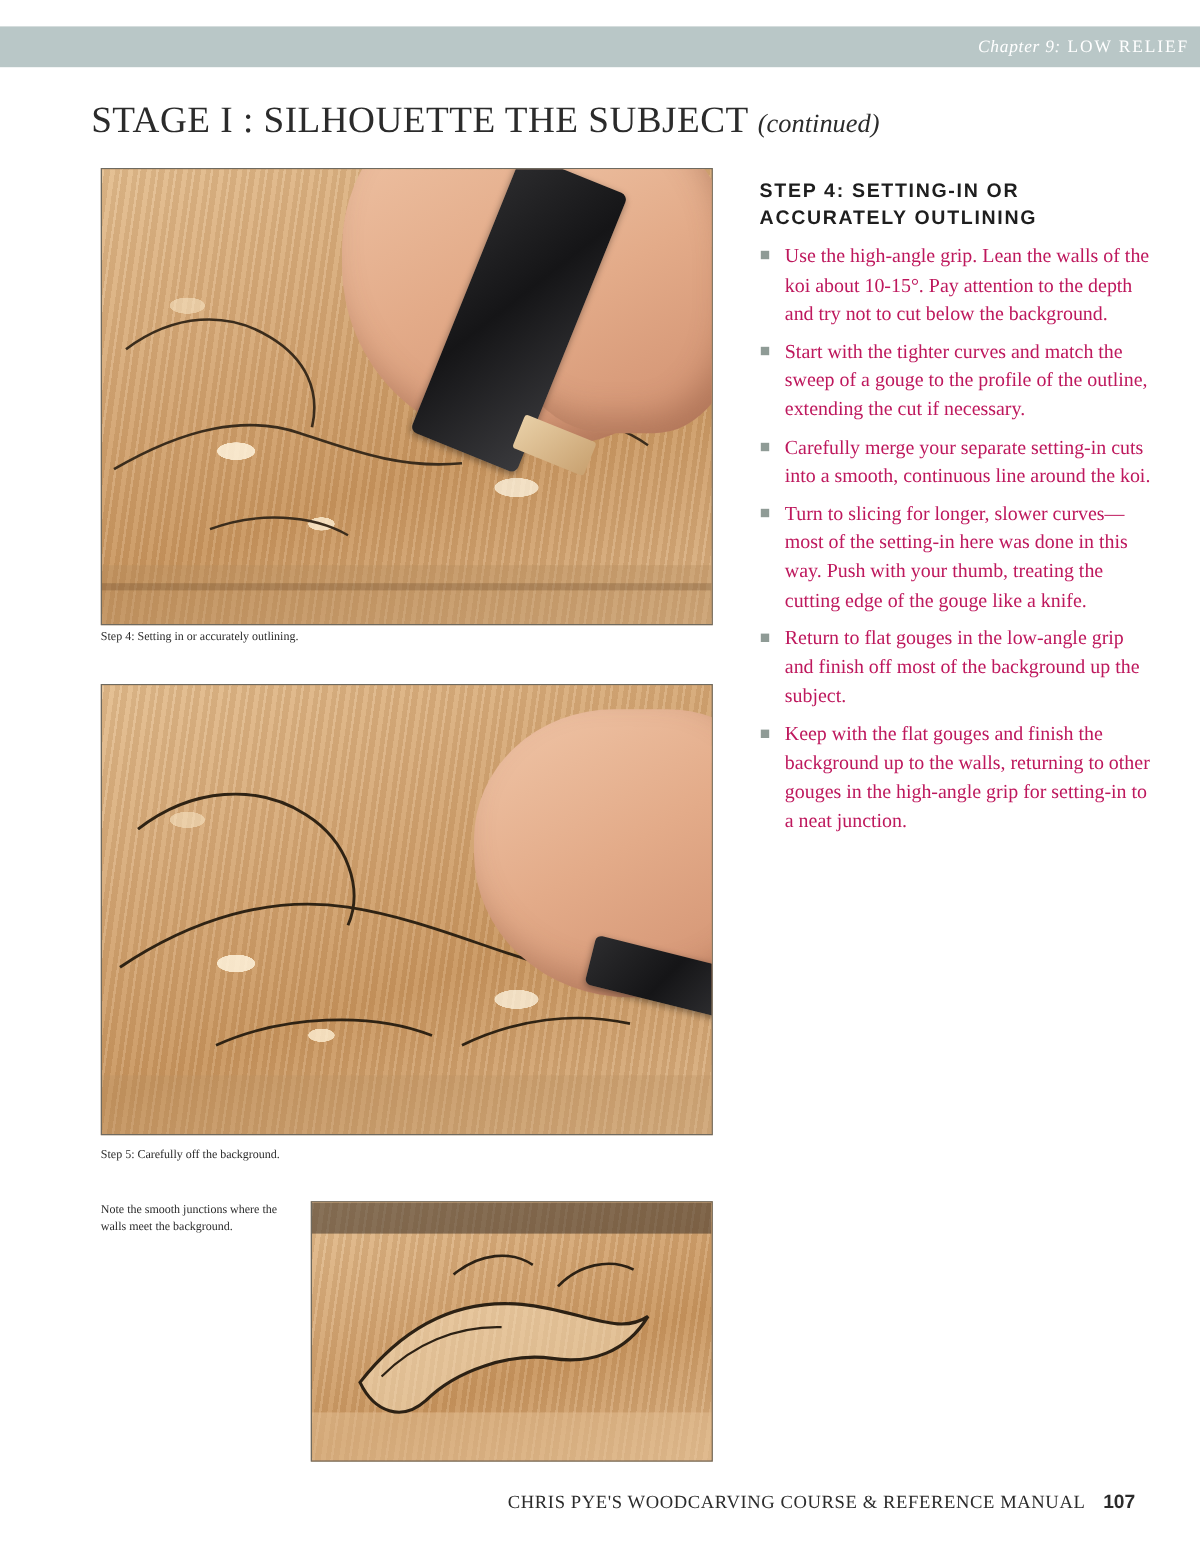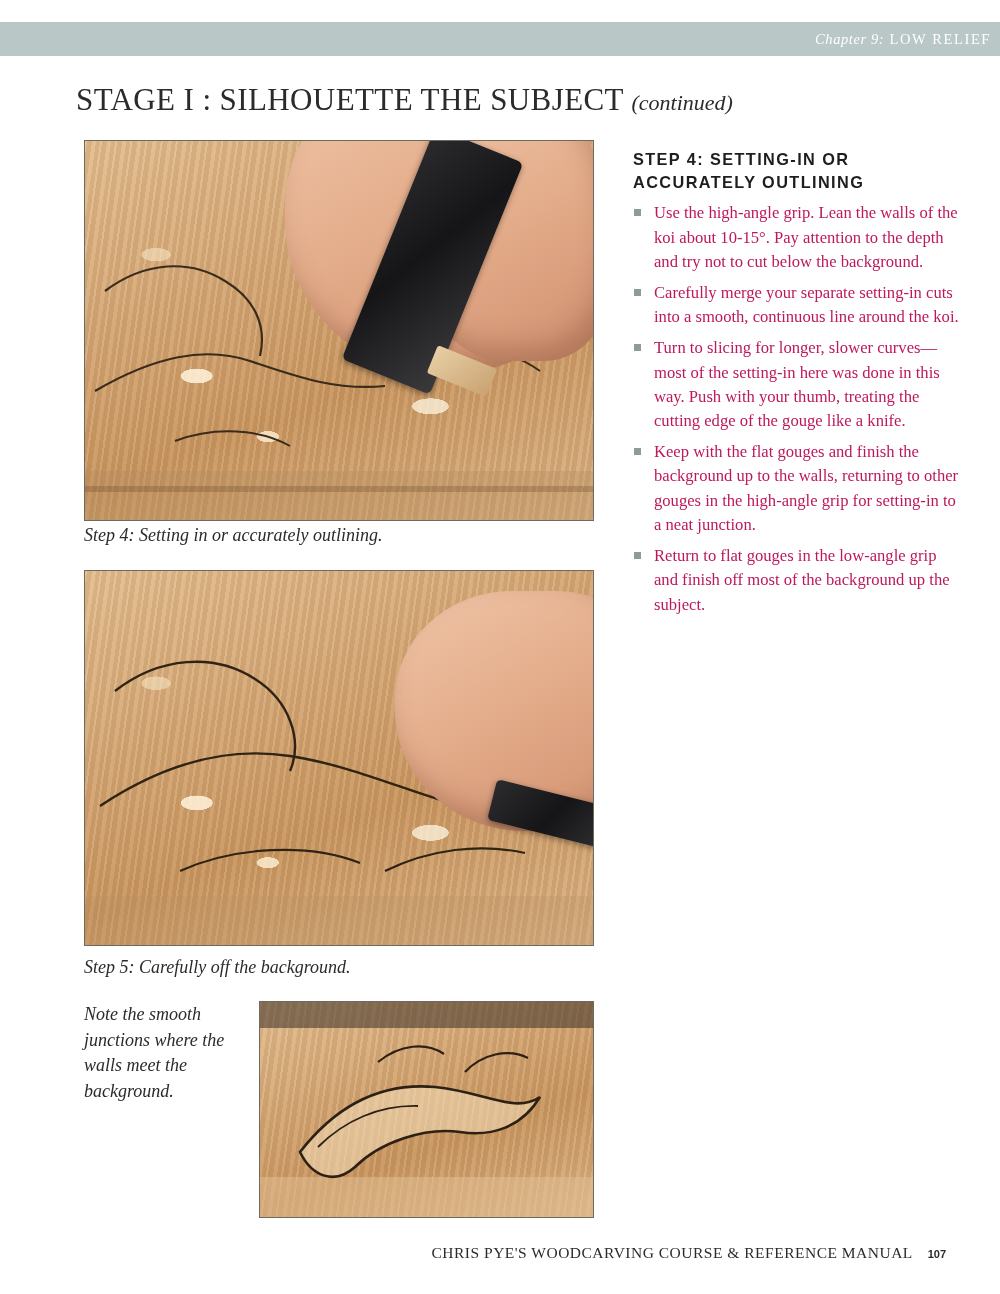--- a/index.html
+++ b/index.html
@@ -112,22 +112,21 @@
   }
 
   
   #photo-step4 { left: 84px; top: 140px; width: 508px; height: 379px; }
   #photo-step5 { left: 84px; top: 570px; width: 508px; height: 374px; }
   #photo-detail { left: 259px; top: 1001px; width: 333px; height: 215px; }
 
   .caption {
     position: absolute;
     font-family: "Liberation Serif", serif;
-    font-style: italic;
-    font-size: 18px;
+    font-size: 10px;
     color: #2b2b2b;
   }
   #caption-step4 { left: 84px; top: 525px; }
   #caption-step5 { left: 84px; top: 957px; }
   #caption-detail {
     left: 84px; top: 1002px; width: 160px; line-height: 1.42;
   }
 
   
   .col-right {
@@ -178,21 +177,21 @@
     bottom: 32px;
     font-family: "Liberation Serif", serif;
     font-size: 15.5px;
     color: #2b2b2b;
     letter-spacing: 0.5px;
     white-space: nowrap;
   }
   .footer .pg {
     font-family: "Liberation Sans", sans-serif;
     font-weight: bold;
-    font-size: 11px;
+    font-size: 16px;
     margin-left: 11px;
     letter-spacing: 0;
   }
 </style>
 </head>
 <body>
 
 <div class="header-band">
   <div class="header-text">
     <span class="chap">Chapter 9:</span>
@@ -249,26 +248,27 @@
     <path d="M205,70 C222,52 248,46 268,56" fill="none" stroke="#2c2114" stroke-width="2.2"></path>
     <path d="M118,60 C140,42 166,40 184,52" fill="none" stroke="#2c2114" stroke-width="2.2"></path>
   </svg>
 </div>
 
 <div class="col-right">
 
   <h2 class="sec-head">STEP 4: SETTING-IN OR ACCURATELY OUTLINING</h2>
   <ul class="bullets">
     <li>Use the high-angle grip. Lean the walls of the koi about 10-15°. Pay attention to the depth and try not to cut below the background.</li>
+    <li>Start with the tighter curves and match the sweep of a gouge to the profile of the outline, extending the cut if necessary.</li>
     <li>Carefully merge your separate setting-in cuts into a smooth, continuous line around the koi.</li>
     <li>Turn to slicing for longer, slower curves—most of the setting-in here was done in this way. Push with your thumb, treating the cutting edge of the gouge like a knife.</li>
   </ul>
 
   <ul class="bullets">
+    <li>Return to flat gouges in the low-angle grip and finish off most of the background up the subject.</li>
     <li>Keep with the flat gouges and finish the background up to the walls, returning to other gouges in the high-angle grip for setting-in to a neat junction.</li>
-    <li>Return to flat gouges in the low-angle grip and finish off most of the background up the subject.</li>
   </ul>
 </div>
 
 <div class="footer">
   <span>CHRIS PYE'S WOODCARVING COURSE &amp; REFERENCE MANUAL</span>
   <span class="pg">107</span>
 </div>
 
 </body></html>

